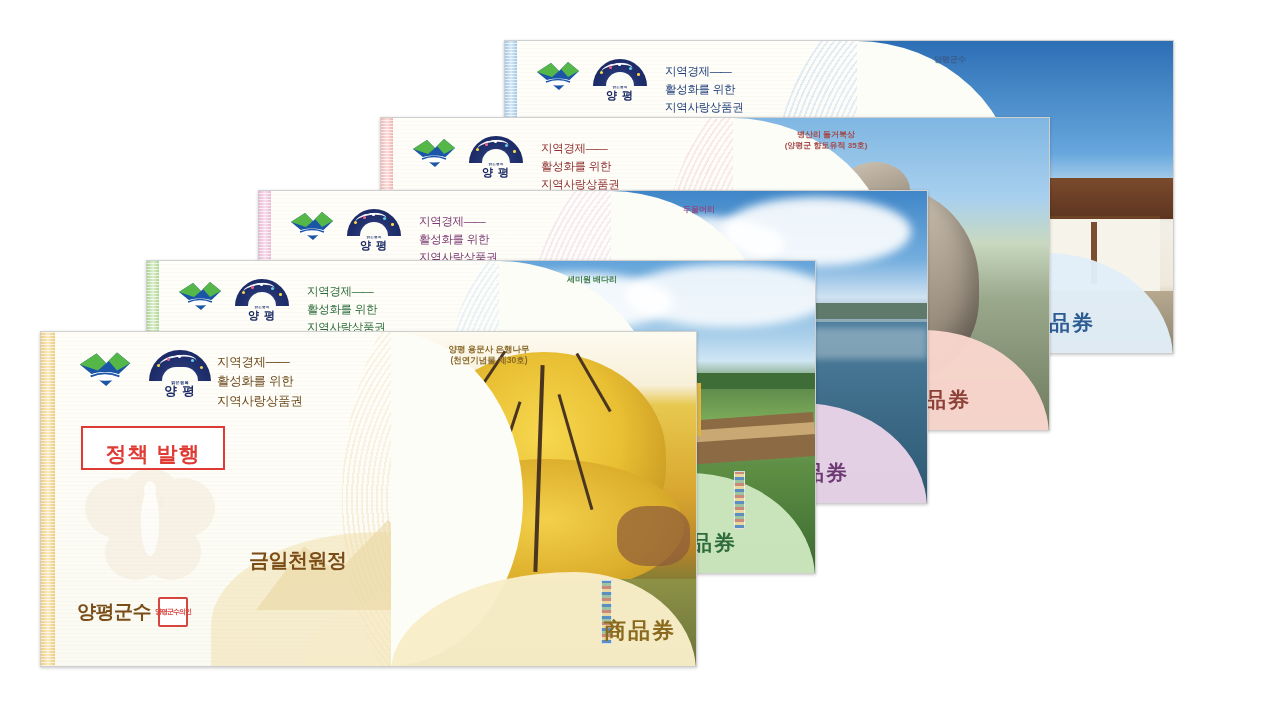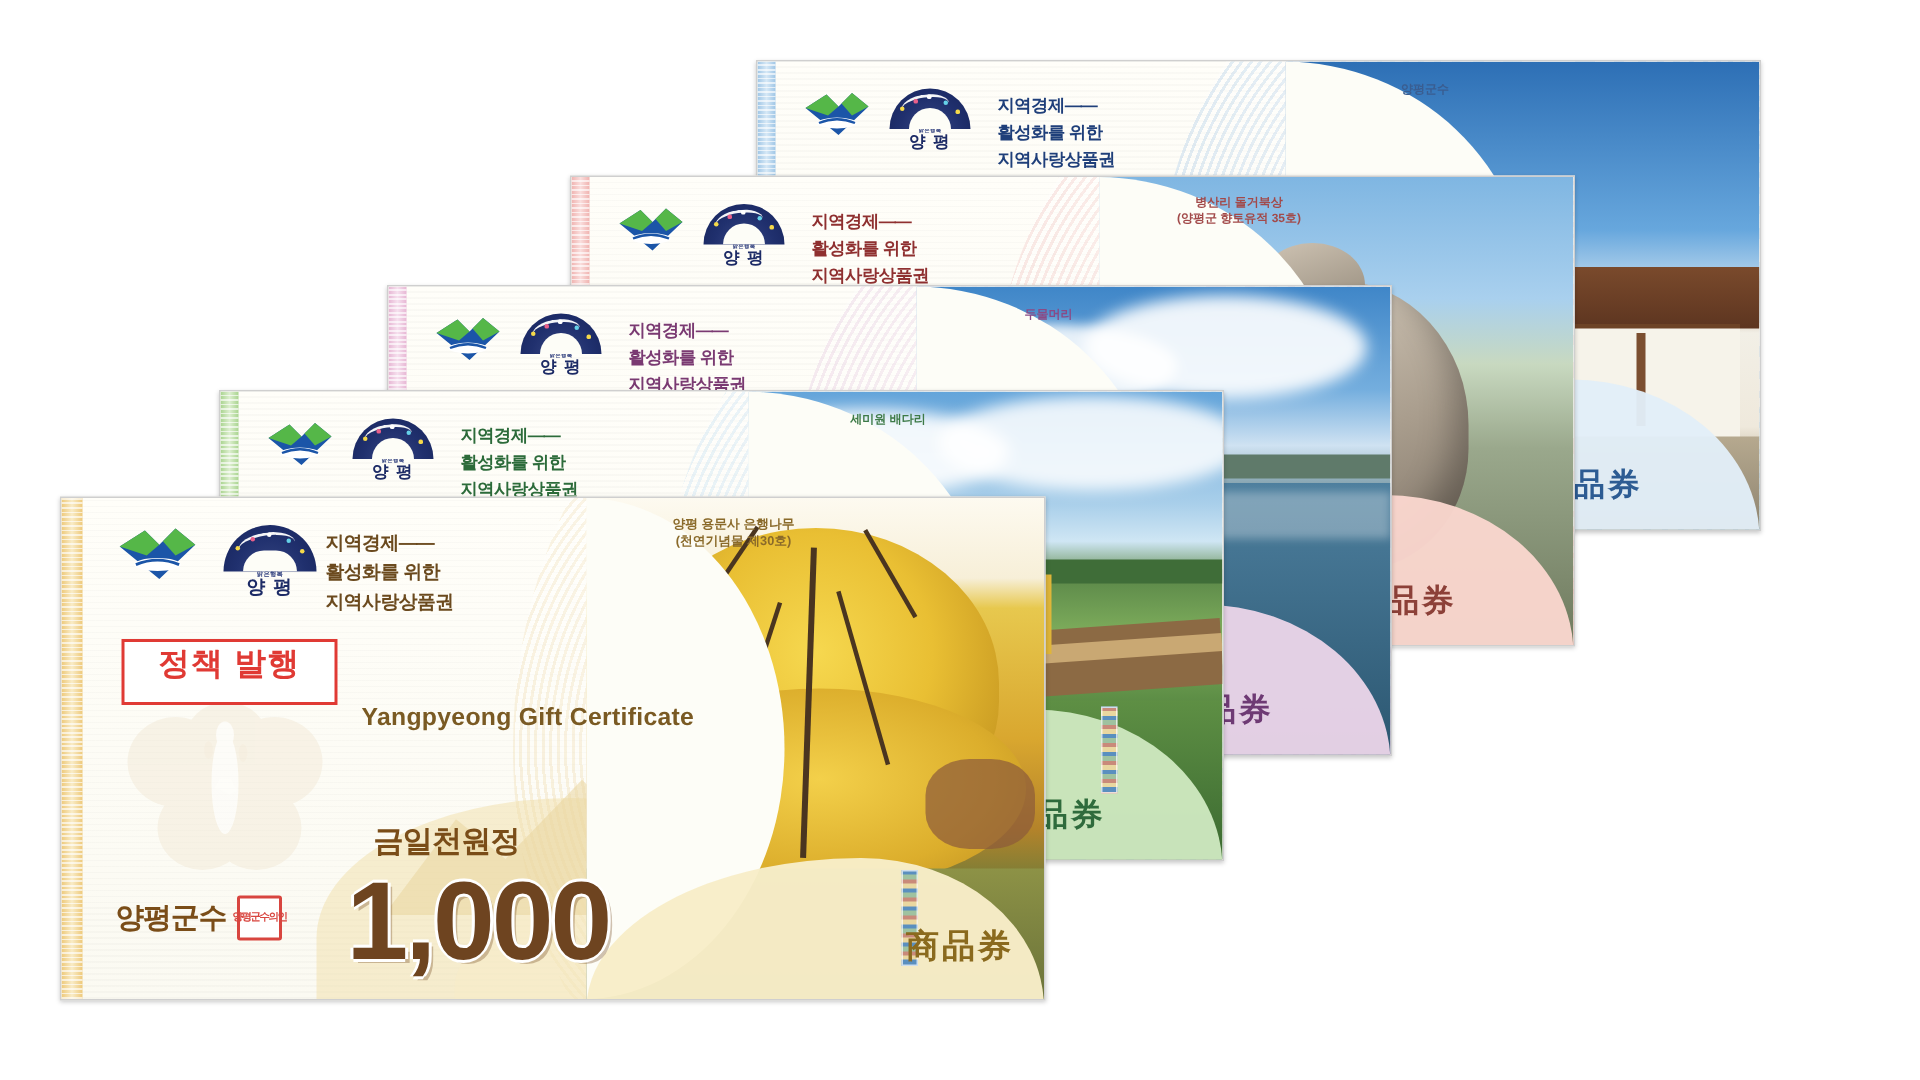--- a/index.html
+++ b/index.html
@@ -66,21 +66,21 @@
   .bi .sp{position:absolute;border-radius:50%;}
   .bi .sub{font-size:3.6px;color:#2a3a7a;letter-spacing:.2px;line-height:1;margin-top:0px;font-weight:700;}
   .bi .nm{font-size:11px;color:#1d2b66;font-weight:700;line-height:1.05;letter-spacing:1px;}
   .bi .swish{
     position:absolute;left:8px;top:4px;width:32px;height:14px;
     border-top:2.5px solid #ffffff;border-radius:50%;
     transform:rotate(-8deg);opacity:.95;
   }
 
   .headline{
-    position:absolute;line-height:1.55;font-weight:700;letter-spacing:-.3px;
+    position:absolute;line-height:1.55;font-weight:400;letter-spacing:-.3px;
     white-space:nowrap;
   }
   .headline .ln1 .dash{letter-spacing:-1px;}
 
   .caption{
     position:absolute;text-align:center;line-height:1.35;font-weight:700;
     white-space:nowrap;
   }
 
   .shop{
@@ -102,21 +102,21 @@
   .barcode{
     position:absolute;width:9px;
     background-image:repeating-linear-gradient(0deg,#5a8fbf 0 3px,#e9d7a0 3px 6px,#c98a7a 6px 9px,#9fc2a0 9px 12px);
     border:1px solid rgba(255,255,255,.7);
   }
 
   
   #card-front{left:40px;top:331px;width:655px;height:334px;}
   .policy-box{
     position:absolute;border:2.5px solid #e03a34;background:#fff;
-    display:flex;align-items:flex-start;justify-content:center;
+    display:flex;align-items:flex-end;justify-content:center;
   }
   .policy-box span{color:#e03a34;font-weight:700;font-size:21px;letter-spacing:1px;}
   .title-ko{
     position:absolute;font-weight:700;color:#6b4a1e;font-size:37px;letter-spacing:-1px;
     white-space:nowrap;text-shadow:0 1px 0 rgba(255,255,255,.8);
   }
   .title-en{
     position:absolute;font-weight:700;color:#7a5a23;font-size:16.5px;letter-spacing:.2px;white-space:nowrap;
   }
   .wm{
@@ -495,24 +495,22 @@
           <ellipse cx="62" cy="40" rx="3" ry="6"></ellipse>
           <ellipse cx="85" cy="42" rx="3" ry="6"></ellipse>
         </g>
       </svg>
     </div>
 
     <div class="policy-box" style="left:40px;top:94px;width:140px;height:40px;">
       <span>정책 발행</span>
     </div>
 
-    <div class="title-en" style="left:200px;top:137px;">Yangpyeong Gift Certificate</div>
 
     <div class="amt-label" style="left:208px;top:215px;">금일천원정</div>
-    <div class="amt-num" style="left:190px;top:245px;">1,000</div>
 
     <div class="signer" style="left:36px;top:265px;">
       <div class="nm">양평군수</div>
       <div class="seal">양평군수의인</div>
     </div>
 
     <div class="shop" style="right:20px;bottom:20px;font-size:22px;color:#8a6a1e;">商品券</div>
   </div>
 
 </div>

